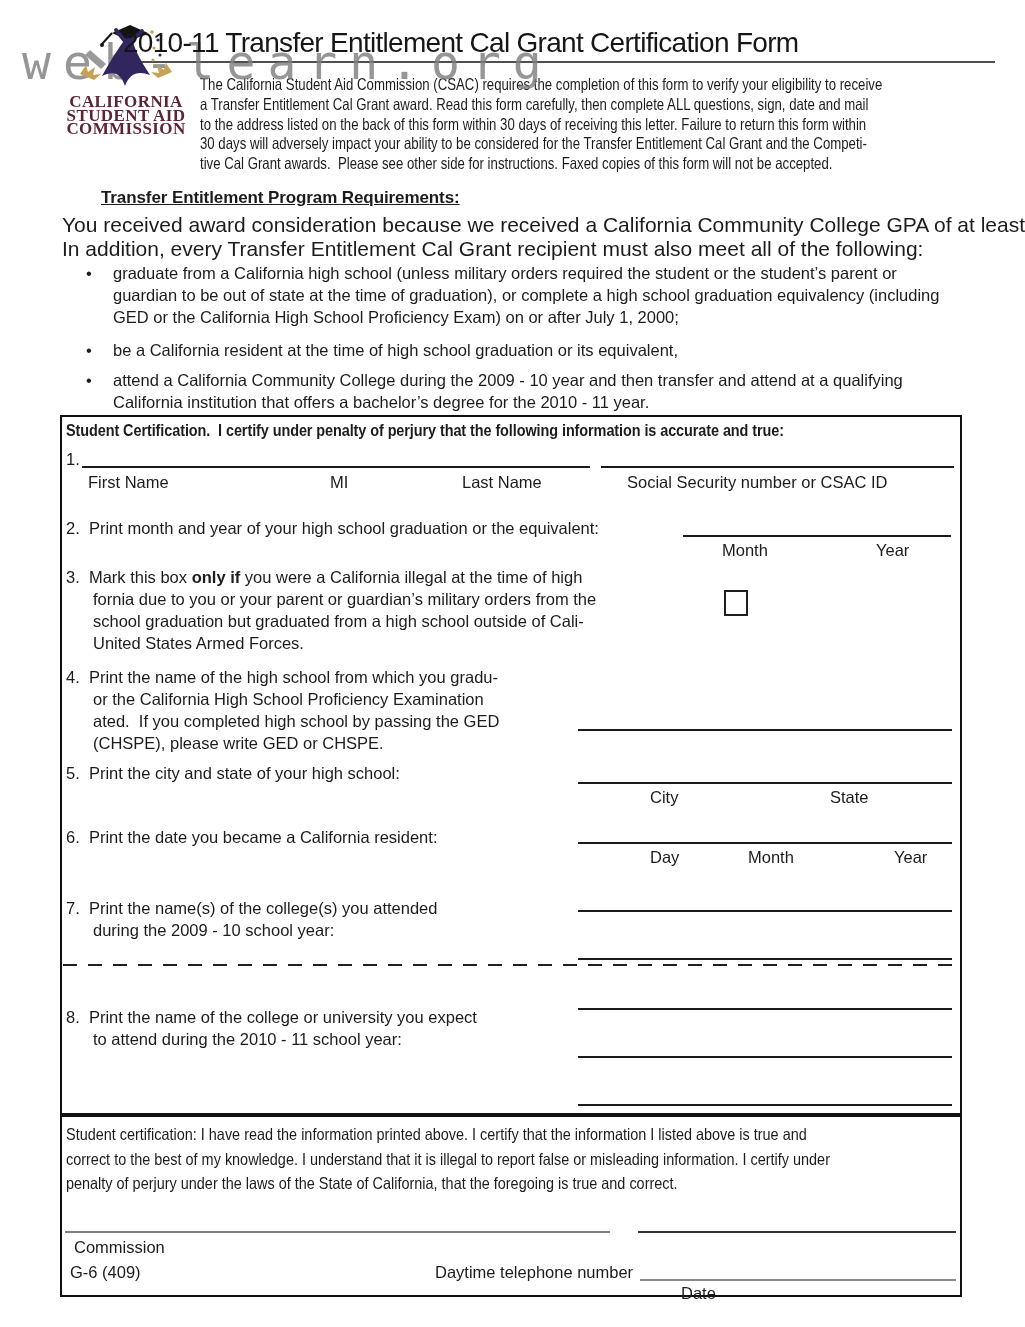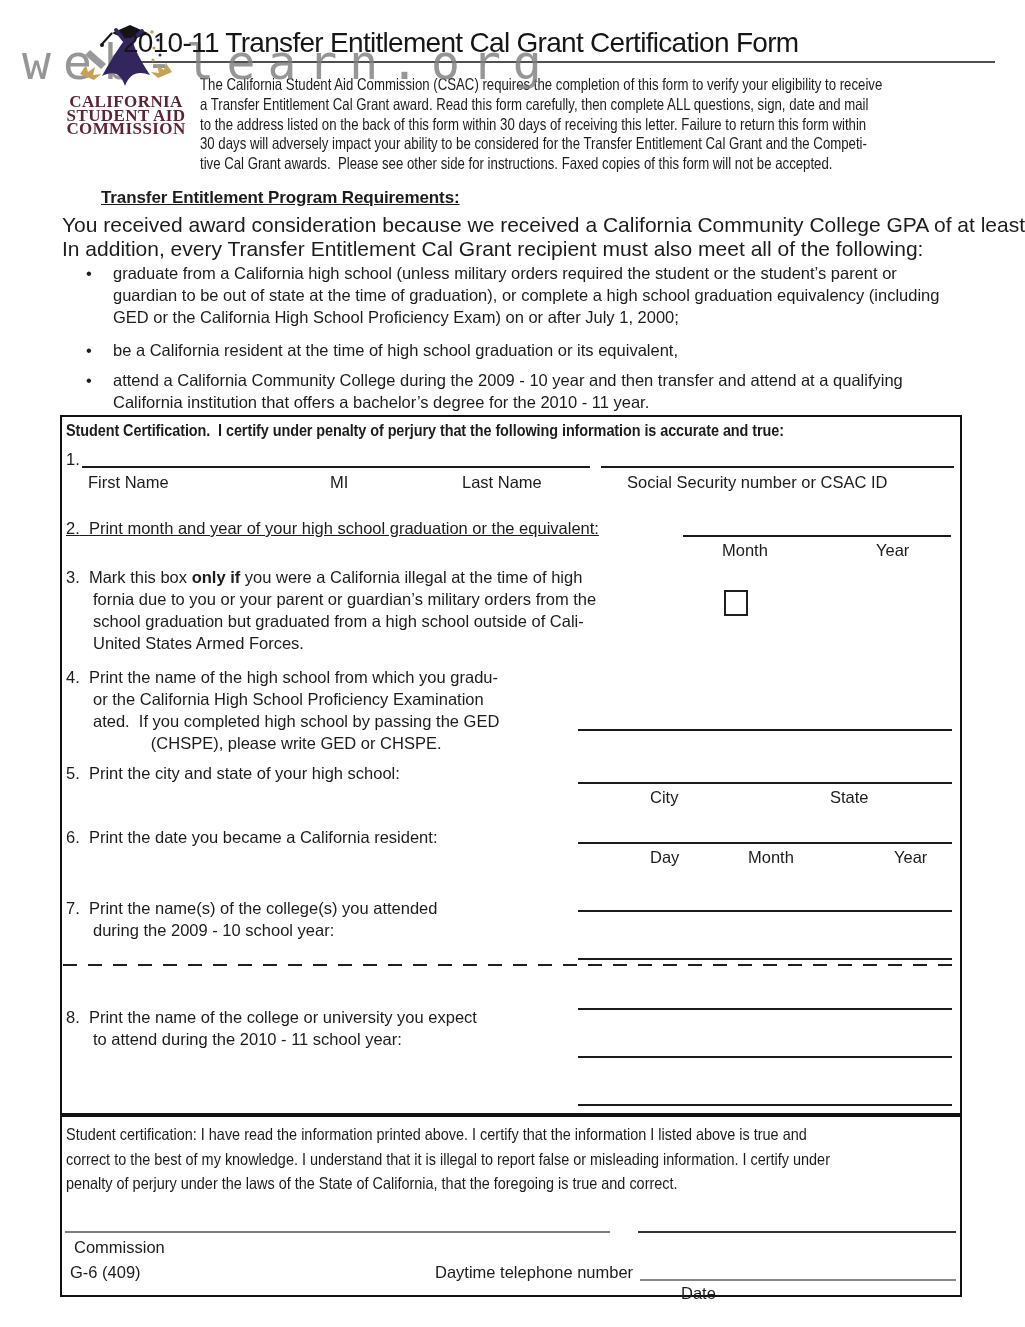--- a/index.html
+++ b/index.html
@@ -136,38 +136,38 @@
   <div class="abs box-head">Student Certification.  I certify under penalty of perjury that the following information is accurate and true:</div>
 
   <div class="abs q nw" style="left:66px; top:448px;">1.</div>
   <div class="abs rule" style="left:82px; top:466px; width:508px;"></div>
   <div class="abs rule" style="left:601px; top:466px; width:353px;"></div>
   <div class="abs lbl" style="left:88px;  top:473px;">First Name</div>
   <div class="abs lbl" style="left:330px; top:473px;">MI</div>
   <div class="abs lbl" style="left:462px; top:473px;">Last Name</div>
   <div class="abs lbl" style="left:627px; top:473px;">Social Security number or CSAC ID</div>
 
-  <div class="abs q nw" style="left:66px; top:517px;text-decoration:underline;"><span>2.</span>  <span>Print month and year of your high school graduation or the equivalent:</span></div>
+  <div class="abs q nw" style="left:66px; top:517px;"><span>2.</span>  <span>Print month and year of your high school graduation or the equivalent:</span></div>
   <div class="abs rule" style="left:683px; top:535px; width:268px;"></div>
   <div class="abs lbl" style="left:722px; top:541px;">Month</div>
   <div class="abs lbl" style="left:876px; top:541px;">Year</div>
 
   <div class="abs q" style="left:66px; top:566px;">
     <div class="nw"><span>3.</span>  <span>Mark this box </span><b>only if</b><span> you were a California illegal at the time of high</span></div>
     <div class="nw" style="padding-left:27px;">fornia due to you or your parent or guardian’s military orders from the</div>
     <div class="nw" style="padding-left:27px;">school graduation but graduated from a high school outside of Cali-</div>
     <div class="nw" style="padding-left:27px;">United States Armed Forces.</div>
   </div>
   <div class="abs checkbox"></div>
 
   <div class="abs q" style="left:66px; top:666px;">
     <div class="nw"><span>4.</span>  <span>Print the name of the high school from which you gradu-</span></div>
     <div class="nw" style="padding-left:27px;">or the California High School Proficiency Examination</div>
     <div class="nw" style="padding-left:27px;">ated.  If you completed high school by passing the GED</div>
-    <div class="nw" style="padding-left:27px;text-align:center;">(CHSPE), please write GED or CHSPE.</div>
+    <div class="nw" style="padding-left:27px;">(CHSPE), please write GED or CHSPE.</div>
   </div>
   <div class="abs rule" style="left:578px; top:729px; width:374px;"></div>
 
   <div class="abs q nw" style="left:66px; top:762px;"><span>5.</span>  <span>Print the city and state of your high school:</span></div>
   <div class="abs rule" style="left:578px; top:782px; width:374px;"></div>
   <div class="abs lbl" style="left:650px; top:788px;">City</div>
   <div class="abs lbl" style="left:830px; top:788px;">State</div>
 
   <div class="abs q nw" style="left:66px; top:826px;"><span>6.</span>  <span>Print the date you became a California resident:</span></div>
   <div class="abs rule" style="left:578px; top:842px; width:374px;"></div>

